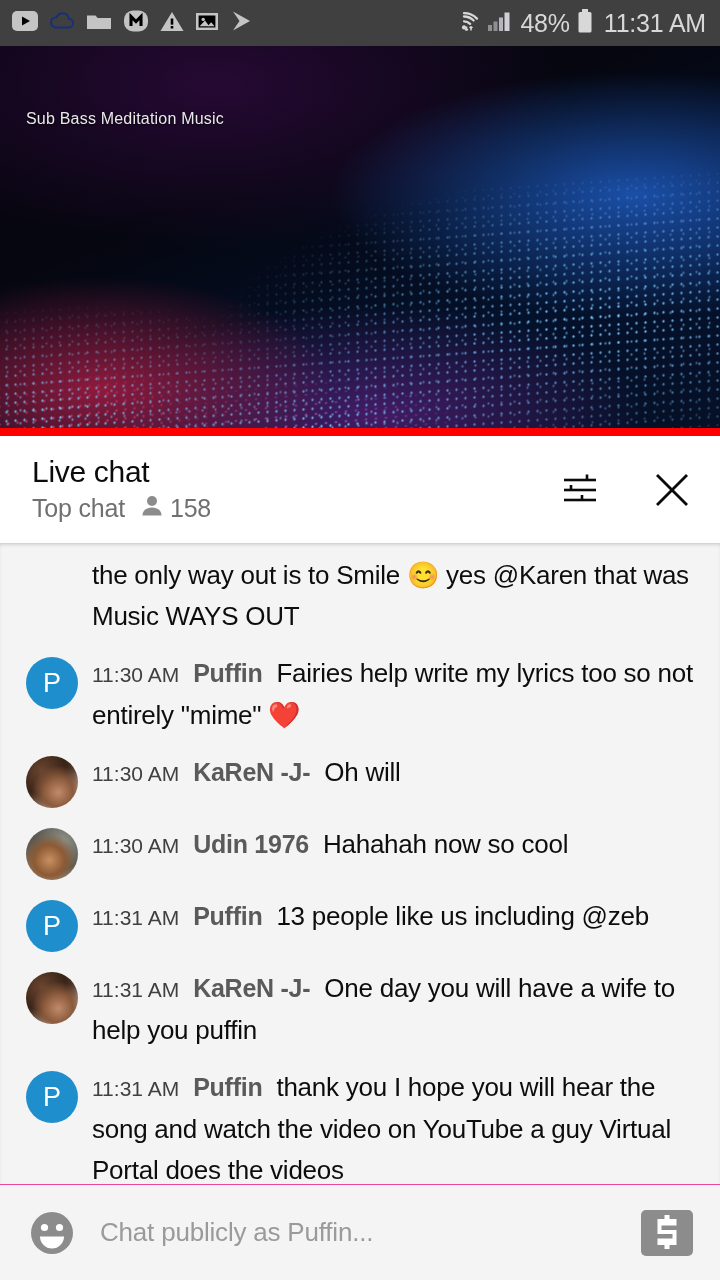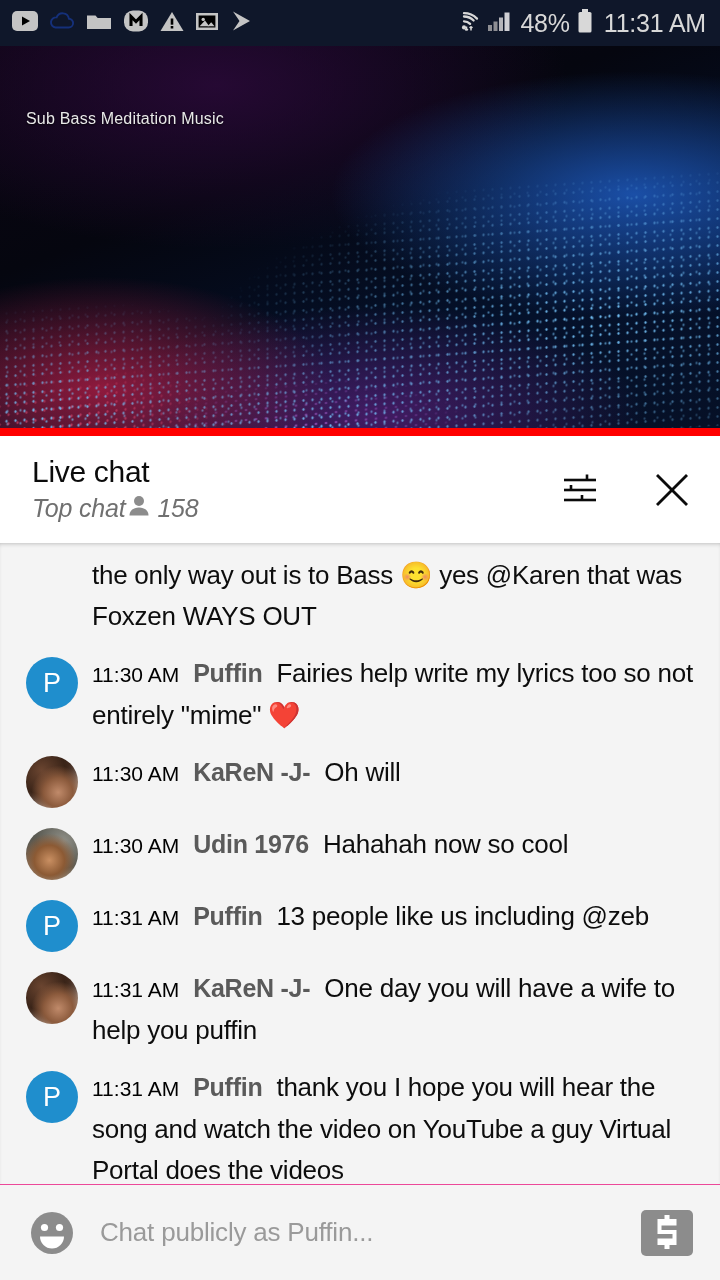--- a/index.html
+++ b/index.html
@@ -18,21 +18,21 @@
     width: 720px;
     height: 1280px;
     display: flex;
     flex-direction: column;
     background: #ffffff;
   }
 
   
   .status-bar {
     height: 46px;
-    background: #0f172a;
+    background: #404040;
     display: flex;
     align-items: center;
     padding: 0 14px 0 12px;
     flex: 0 0 auto;
   }
   .status-left {
     display: flex;
     align-items: center;
     gap: 11px;
   }
@@ -145,22 +145,21 @@
   .chat-title {
     font-size: 30px;
     color: #0b0b0b;
     font-weight: 400;
     letter-spacing: -0.3px;
     line-height: 1;
   }
   .chat-sub {
     display: flex;
     align-items: center;
-    gap: 3px;
-    font-style: italic;
+    gap: 16px;
   }
   .chat-sub-mode {
     font-size: 25px;
     color: #707070;
     letter-spacing: -0.2px;
     line-height: 1;
   }
   .viewer-count {
     display: flex;
     align-items: center;
@@ -240,21 +239,21 @@
   .msg-body {
     flex: 1 1 auto;
     min-width: 0;
     font-size: 26px;
     line-height: 41px;
     color: #0d0d0d;
     letter-spacing: -0.25px;
     word-wrap: break-word;
   }
   .msg-time {
-    color: #000000;
+    color: #404040;
     font-size: 21px;
     letter-spacing: 0;
   }
   .msg-author {
     color: #5a5a5a;
     font-weight: bold;
     font-size: 25px;
   }
   .msg-text { color: #0d0d0d; }
 
@@ -417,21 +416,21 @@
         </svg>
       </button>
     </div>
   </div>
 
   <div class="chat-list">
 
     <div class="msg clipped">
       <div class="avatar spacer"></div>
       <div class="msg-body">
-        <span class="msg-text">the only way out is to Bass 😊 yes @Karen that was Foxzen WAYS OUT</span>
+        <span class="msg-text">the only way out is to Smile 😊 yes @Karen that was Music WAYS OUT</span>
       </div>
     </div>
 
     <div class="msg">
       <div class="avatar letter">P</div>
       <div class="msg-body">
         <span class="msg-time">11:30 AM</span>&nbsp;&nbsp;<span class="msg-author">Puffin</span>&nbsp;&nbsp;<span class="msg-text">Fairies help write my lyrics too so not entirely "mime" ❤️</span>
       </div>
     </div>
 

